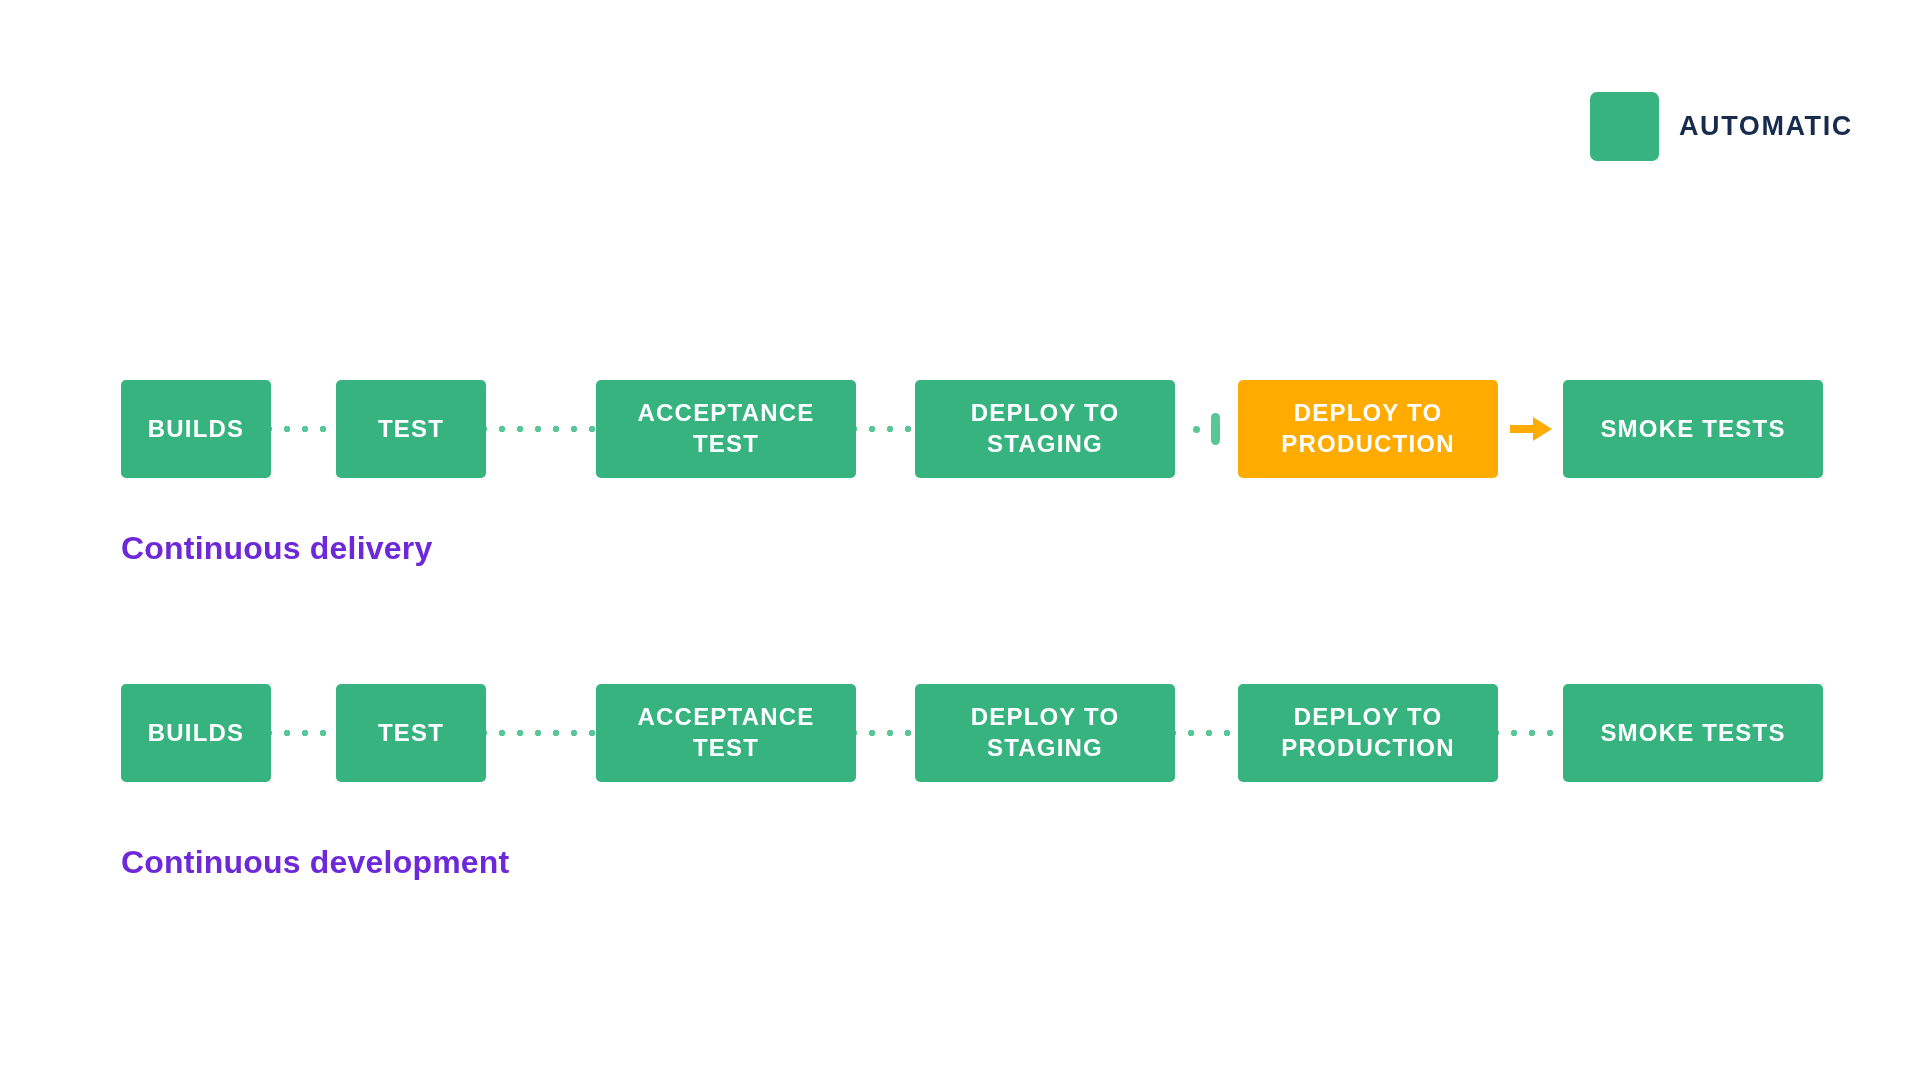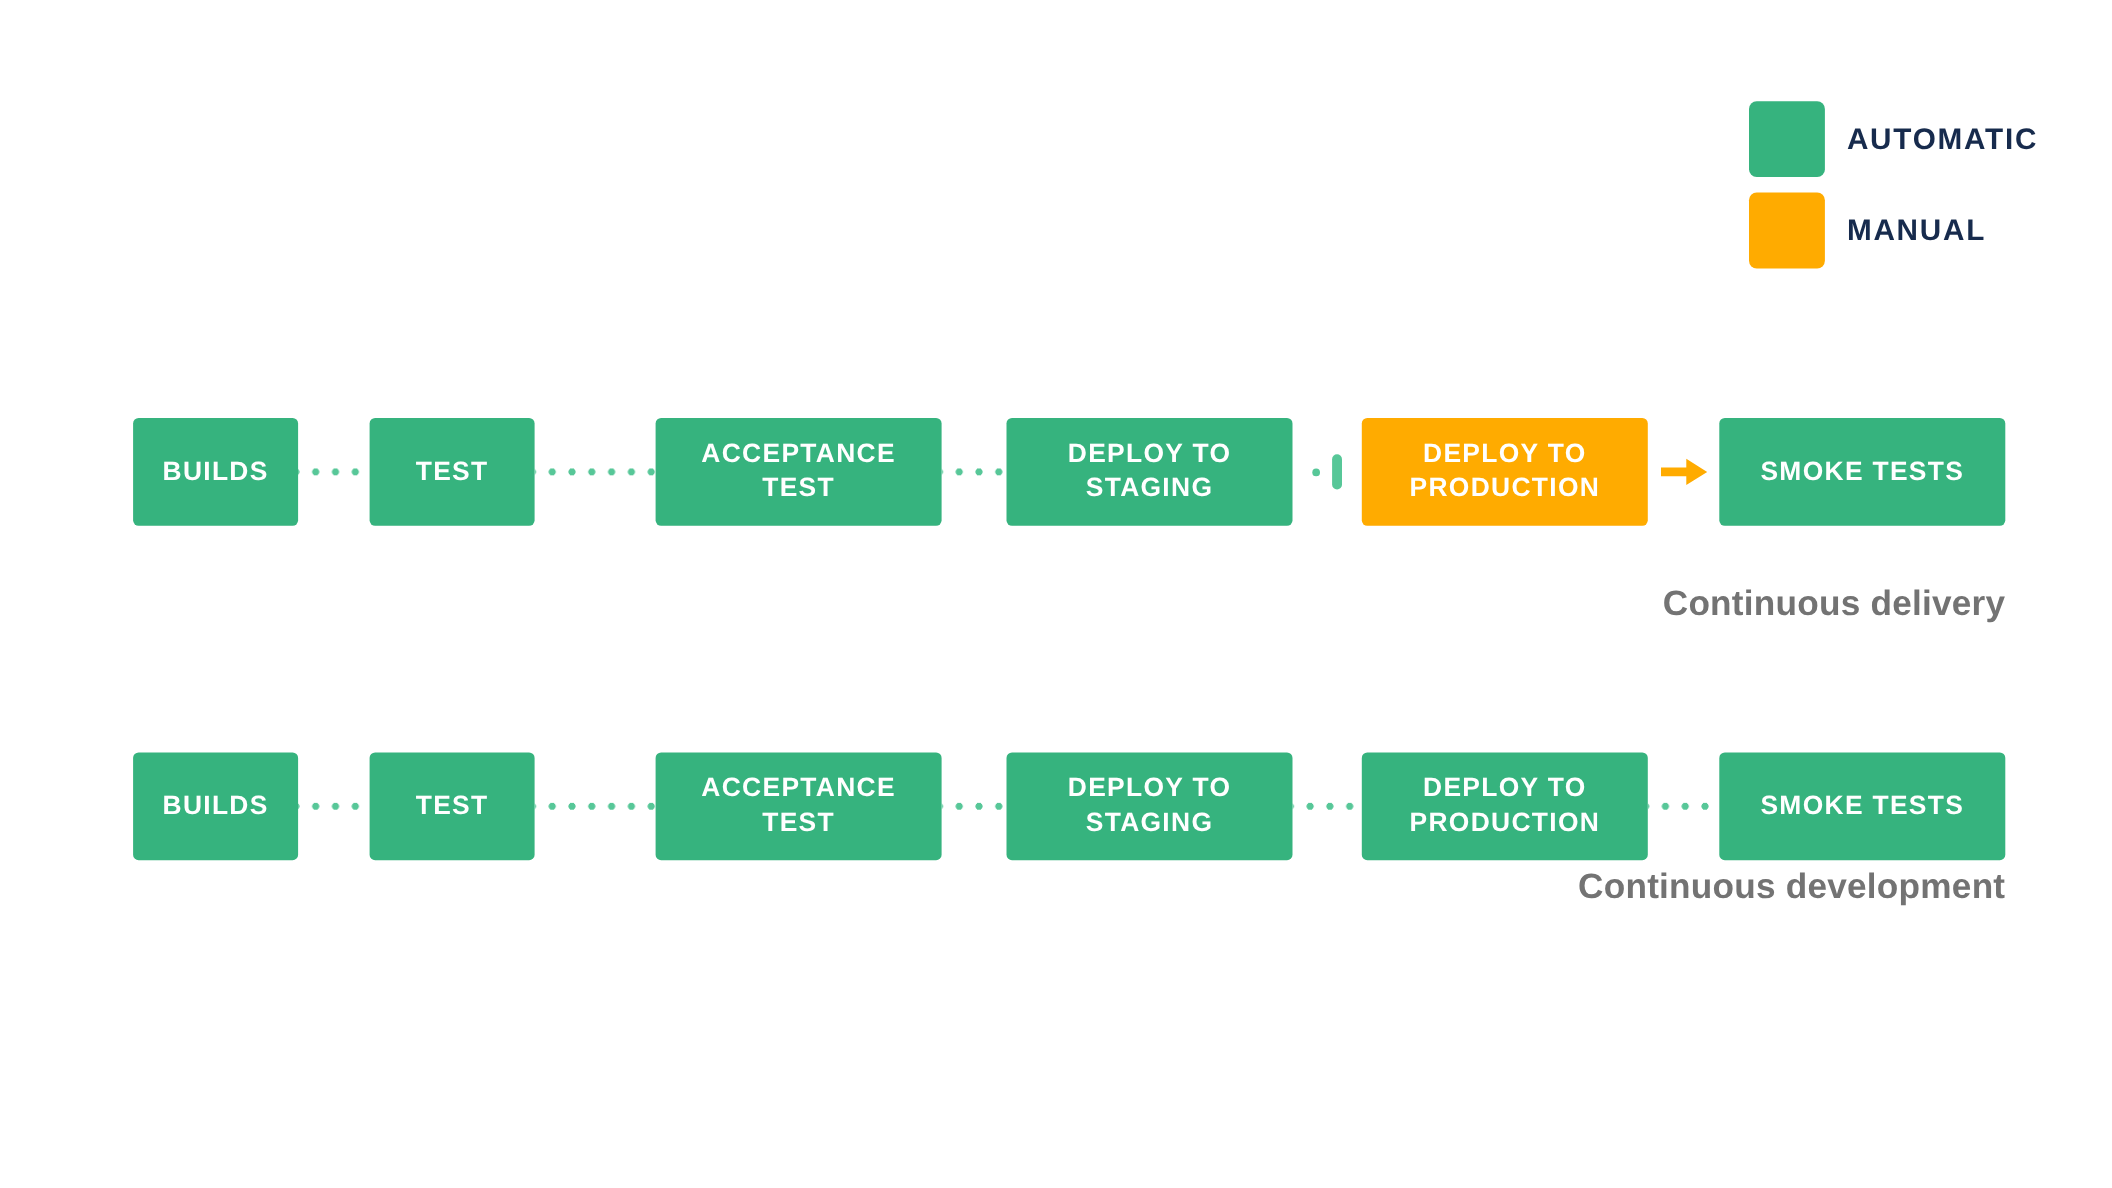--- a/index.html
+++ b/index.html
@@ -34,47 +34,43 @@
     background-position: 7px 50%;
   }
   .gate { display:flex; align-items:center; justify-content:center; gap:11px; }
   .gate-dot { width:7px; height:7px; border-radius:50%; background:#57C798; }
   .gate-bar { width:9px; height:32px; border-radius:5px; background:#57C798; }
   .arrowc { display:flex; align-items:center; justify-content:center; }
   .arrowc svg { display:block; }
 
   
   .caption {
-    position:absolute; left:121px; width:1702px; text-align:right;
-    color:#737373; font-size:32px; font-weight:bold; letter-spacing:0.2px;
+    position:absolute; left:121px; width:1702px; text-align:left;
+    color:#6d28d9; font-size:32px; font-weight:bold; letter-spacing:0.2px;
   }
   .caption-1 { top:530px; }
-  .caption-2 { top:787px; }
+  .caption-2 { top:844px; }
 
   
   .legend { position:absolute; left:1590px; top:92px; }
   .legend-item { display:flex; align-items:center; margin-bottom:14px; }
   .swatch { width:69px; height:69px; border-radius:7px; margin-right:20px; flex:0 0 auto; }
   .swatch-automatic { background:#36B37E; }
   .swatch-manual { background:#FFAB00; }
   .legend-label { font-size:27px; font-weight:bold; letter-spacing:1.6px; color:#172B4D; }
 </style>
 </head>
 <body>
 
 <div class="canvas">
 
   <div class="legend">
     <div class="legend-item">
       <div class="swatch swatch-automatic"></div>
       <div class="legend-label">AUTOMATIC</div>
-    </div>
-    <div class="legend-item">
-      <div class="swatch swatch-manual"></div>
-      <div class="legend-label">MANUAL</div>
     </div>
   </div>
 
   <div class="row row-1">
     <div class="box automatic w-sm">BUILDS</div>
     <div class="conn c65 dots"></div>
     <div class="box automatic w-sm">TEST</div>
     <div class="conn c110 dots"></div>
     <div class="box automatic w-lg">ACCEPTANCE TEST</div>
     <div class="conn c59 dots"></div>

